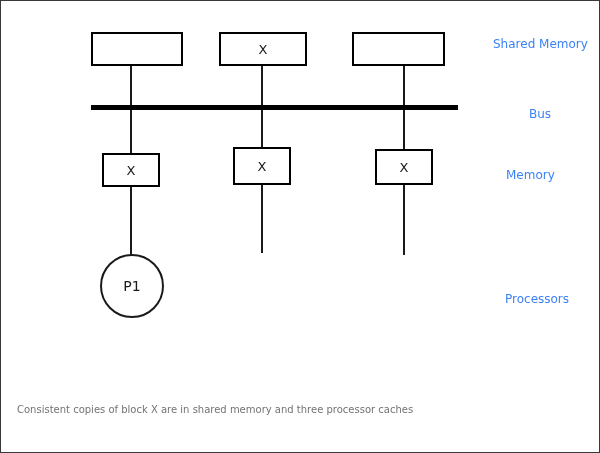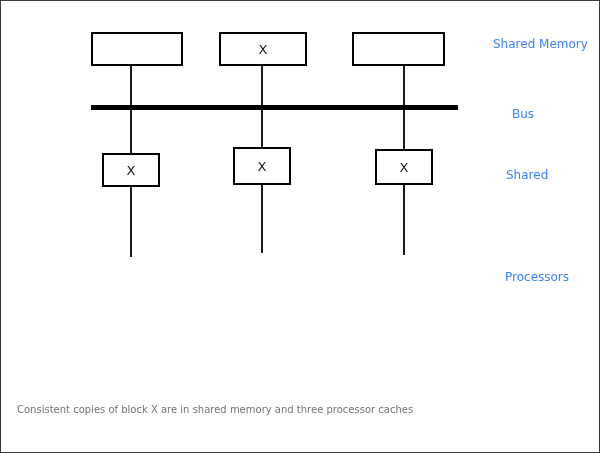--- a/index.html
+++ b/index.html
@@ -104,23 +104,23 @@
   .conn-top-3 { left: 402px; top: 64px;  height: 86px; }
 
   .conn-bot-1 { left: 129px; top: 184px; height: 72px; }
   .conn-bot-2 { left: 260px; top: 182px; height: 70px; }
   .conn-bot-3 { left: 402px; top: 182px; height: 72px; }
 
   .bus { left: 90px; top: 104px; width: 367px; height: 5px; }
 
   
   .label-shared-memory { left: 492px; top: 37px; }
-  .label-bus           { left: 511px; top: 107px; }
+  .label-bus           { left: 528px; top: 107px; }
   .label-caches        { left: 505px; top: 168px; }
-  .label-processors    { left: 504px; top: 270px; text-align: center; }
+  .label-processors    { left: 504px; top: 292px; text-align: center; }
 
   .caption-main { left: 16px; top: 404px; }
 </style>
 </head>
 <body>
 
 <div id="diagram-root">
 
   <div class="connector conn-top-1"></div>
   <div class="connector conn-top-2"></div>
@@ -145,21 +145,24 @@
   <div class="node-box cache-1">
     <span class="box-text">X</span>
   </div>
   <div class="node-box cache-2">
     <span class="box-text">X</span>
   </div>
   <div class="node-box cache-3">
     <span class="box-text">X</span>
   </div>
 
+  <div class="node-circle proc-1">
+    <span class="circle-text">P1</span>
+  </div>
 
   <div class="row-label label-shared-memory">Shared Memory</div>
   <div class="row-label label-bus">Bus</div>
-  <div class="row-label label-caches">Shared</div>
+  <div class="row-label label-caches">Memory</div>
   <div class="row-label label-processors">Processors</div>
 
   <div class="caption caption-main">Consistent copies of block X are in shared memory and three processor caches</div>
 
 </div>
 
 </body></html>

